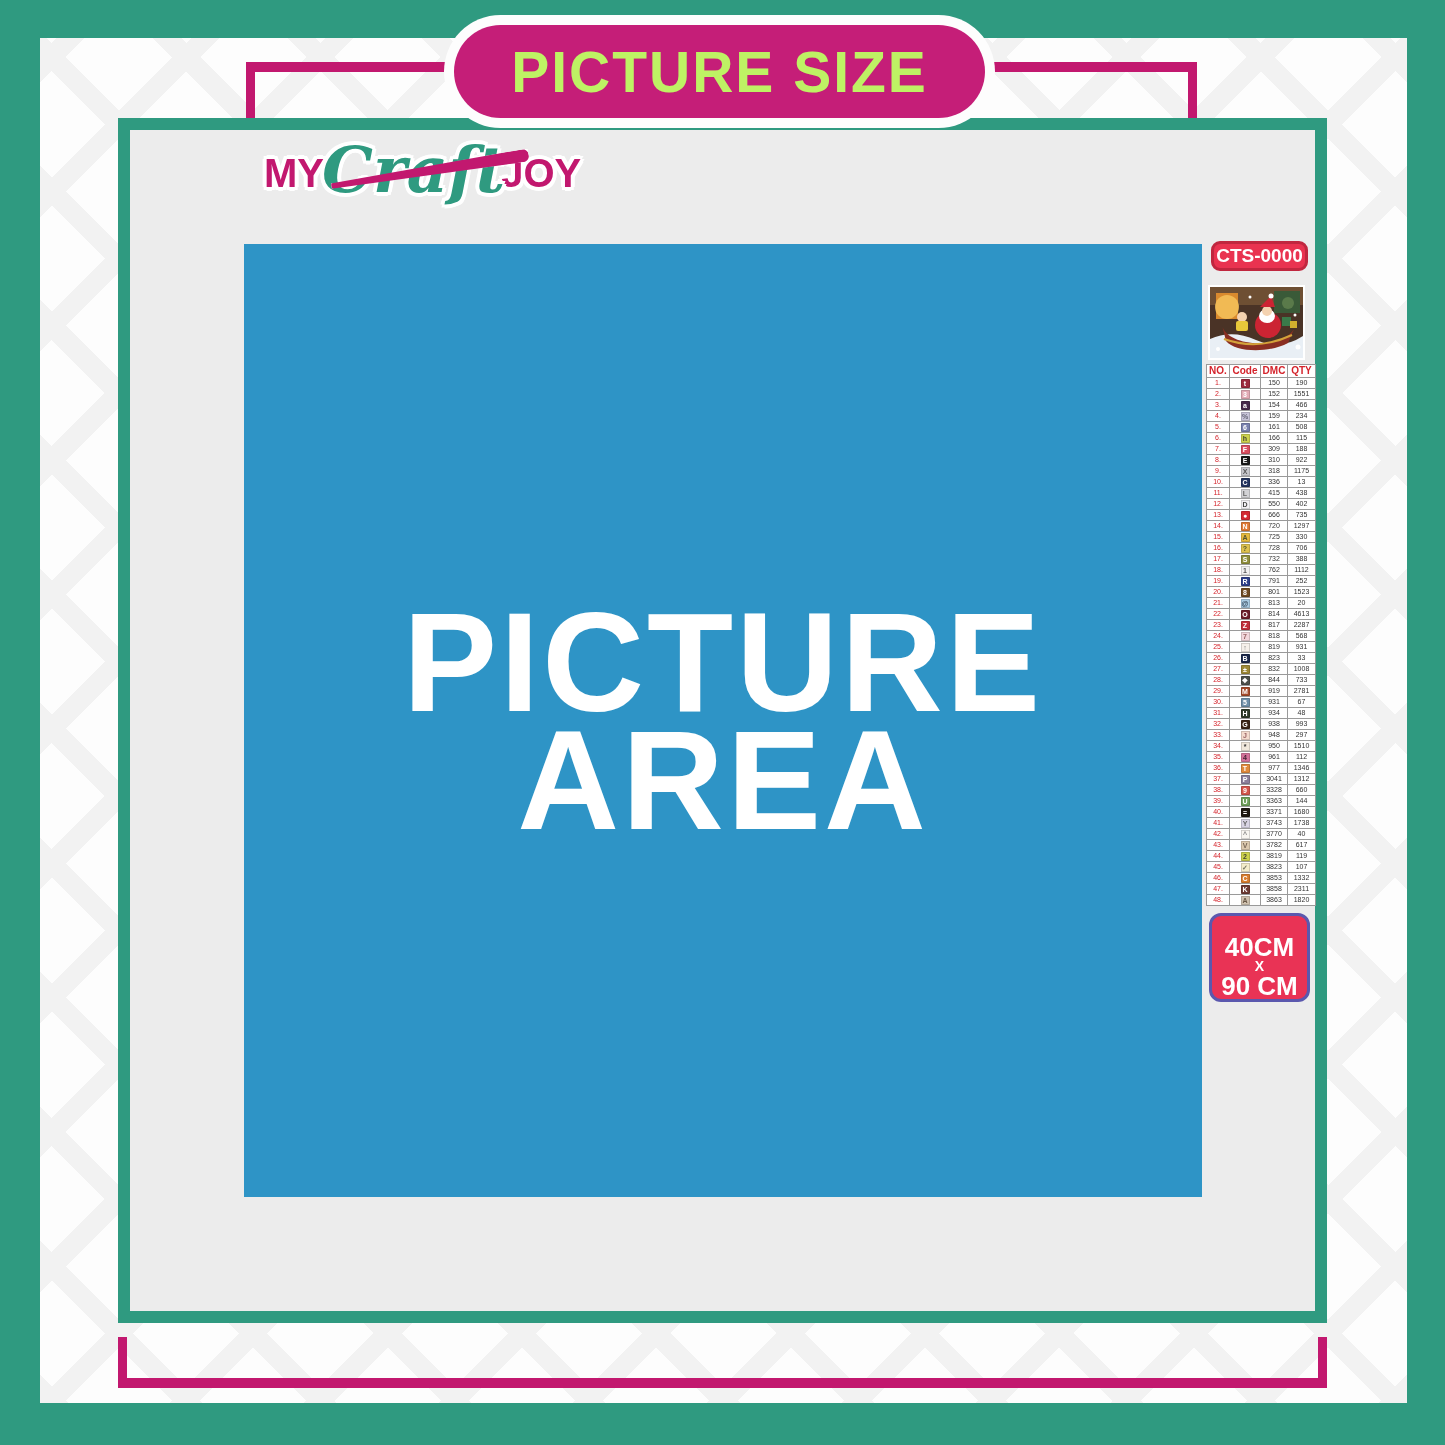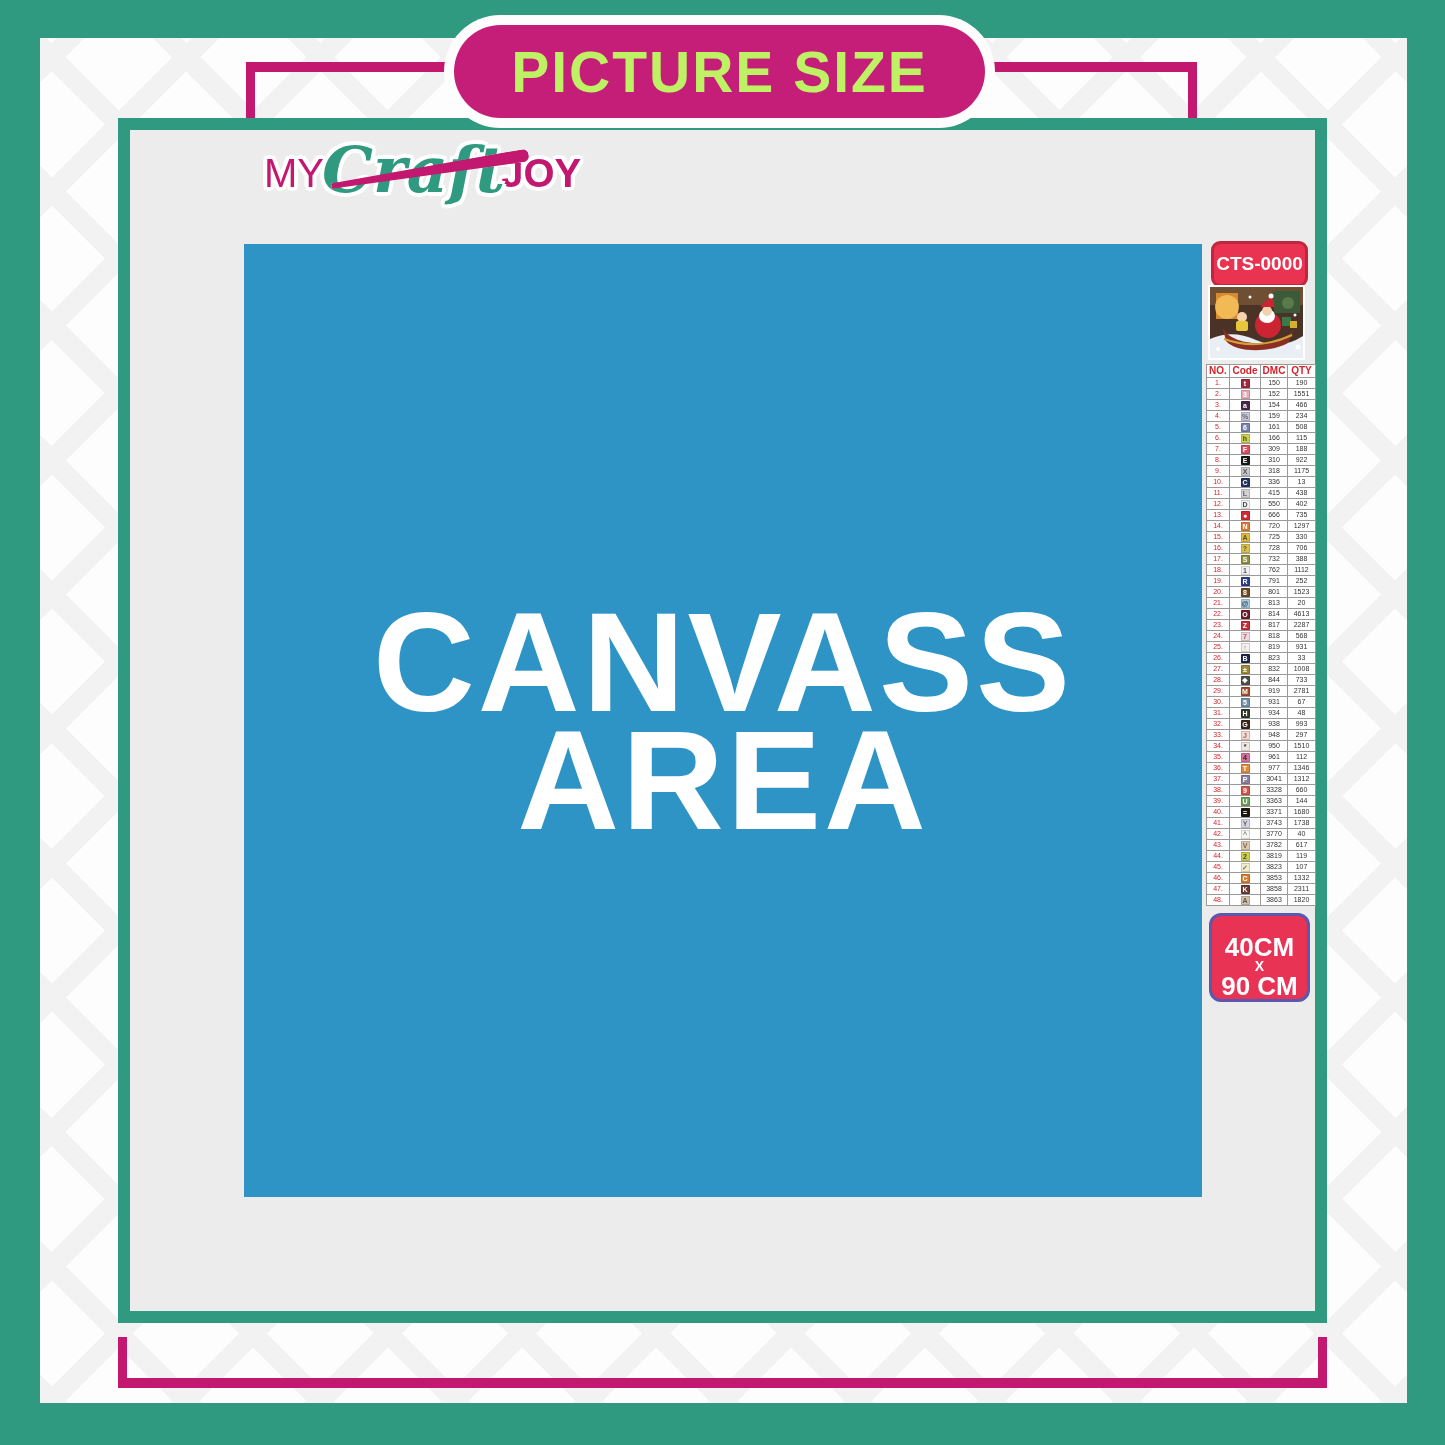--- a/index.html
+++ b/index.html
@@ -35,30 +35,30 @@
   
   .pill{position:absolute;background:var(--pill-magenta);border-radius:48px;
     box-shadow:0 0 0 10px #fdfdfd;display:flex;align-items:center;justify-content:center;
     color:#bef264;font-weight:bold;letter-spacing:2px;z-index:6;}
   .pill-picture{left:454px;top:25px;width:531px;height:93px;font-size:57px;}
   .pill-canvass{left:449px;top:1350px;width:546px;height:93px;font-size:57px;}
 
   
   .logo{position:absolute;left:264px;top:138px;z-index:4;display:flex;align-items:flex-end;}
   .logo .sticker{text-shadow:-3px -3px 0 #fff,3px -3px 0 #fff,-3px 3px 0 #fff,3px 3px 0 #fff,0 -4px 0 #fff,0 4px 0 #fff,-4px 0 0 #fff,4px 0 0 #fff;}
-  .logo-my{color:var(--magenta);font-weight:normal;font-size:40px;letter-spacing:0;}
+  .logo-my{color:var(--magenta);font-weight:bold;font-size:40px;letter-spacing:0;}
   .logo-craft{color:var(--teal);font-family:"DejaVu Serif",serif;font-style:italic;font-weight:bold;
     font-size:64px;line-height:52px;margin:0 -4px 6px -2px;position:relative;top:6px;}
   .logo-joy{color:var(--magenta);font-weight:bold;font-size:40px;}
   .logo-brush{position:absolute;left:66px;top:26px;width:200px;height:13px;background:var(--magenta);
     border-radius:7px;transform:rotate(-9deg);box-shadow:0 0 0 2px #fff;
     clip-path:polygon(0 30%,100% 0,100% 100%,0 70%);z-index:5;}
 
   
-  .cts-badge{position:absolute;left:1211px;top:241px;width:97px;height:46px;background:var(--cts-red);
+  .cts-badge{position:absolute;left:1211px;top:241px;width:97px;height:30px;background:var(--cts-red);
     border:3px solid var(--cts-border);border-radius:9px;box-sizing:border-box;display:flex;align-items:center;
     justify-content:center;color:#fff;font-weight:bold;font-size:19px;letter-spacing:0;}
   .santa-thumb{position:absolute;left:1210px;top:287px;width:93px;height:71px;outline:2px solid #fff;}
 
   .legend-table{position:absolute;left:1206px;top:364px;width:105px;border-collapse:collapse;
     background:#fff;font-size:7px;table-layout:fixed;border:1px solid #555;}
   .legend-table td,.legend-table th{border:1px solid #9a9a9a;padding:0;text-align:center;height:10px;
     line-height:10px;overflow:hidden;white-space:nowrap;}
   .legend-table th{color:var(--table-red);font-size:10px;height:12px;line-height:12px;}
   .col-no{width:22px;color:var(--table-red);}
@@ -92,21 +92,21 @@
   <div class="teal-frame"></div>
 
   <div class="logo">
     <span class="sticker logo-my">MY</span>
     <span class="sticker logo-craft">Craft</span>
     <span class="sticker logo-joy">JOY</span>
     <span class="logo-brush"></span>
   </div>
 
   <div class="blue-square">
-    <div class="pasting-line">CANVASS</div>
+    <div class="pasting-line">PICTURE</div>
     <div class="pasting-line">AREA</div>
   </div>
 
   <div class="pill pill-picture">PICTURE SIZE</div>
 
   <div class="cts-badge">CTS-0000</div>
 
   <svg class="santa-thumb" viewBox="0 0 93 71" xmlns="http://www.w3.org/2000/svg" preserveAspectRatio="none">
     <rect width="93" height="71" fill="#4a3326"></rect>
     <rect width="93" height="18" fill="#6e4f33"></rect>

